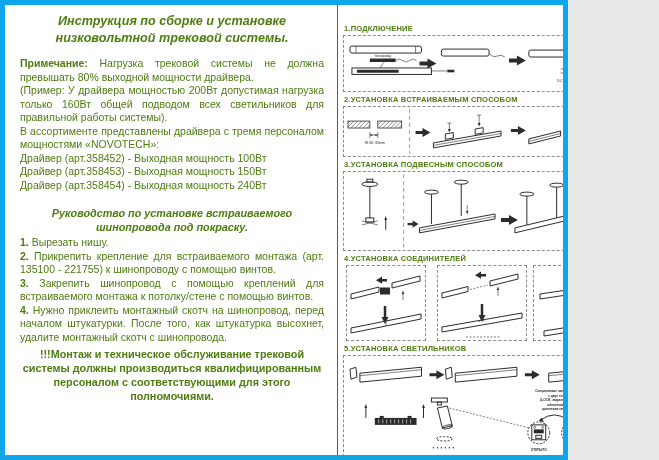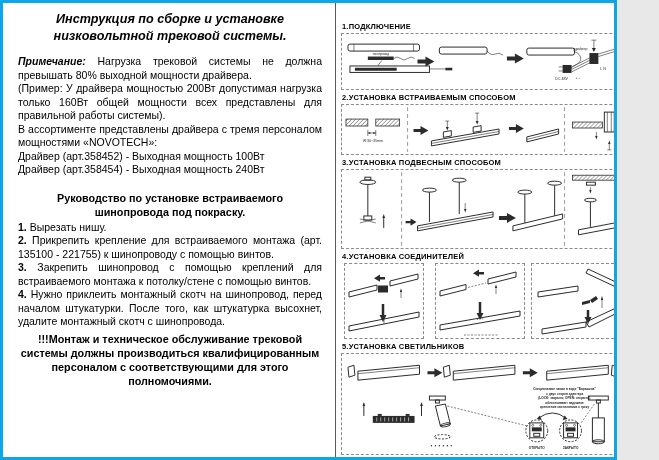--- a/index.html
+++ b/index.html
@@ -1,36 +1,36 @@
 <!DOCTYPE html>
 <html><head>
 <meta charset="utf-8">
 <style>
   html,body{margin:0;padding:0;background:#e8e8e8;}
   .page{
-    position:relative;width:617px;height:460px;background:#ffffff;
-    border:3px solid #0ea5e9;box-sizing:border-box;overflow:hidden;
-    font-family:"Liberation Sans",sans-serif;color:#000000;
+    position:relative;width:568px;height:460px;background:#ffffff;
+    border:5px solid #0ea5e9;box-sizing:border-box;overflow:hidden;
+    font-family:"Liberation Sans",sans-serif;color:#4d7c0f;
   }
   
   .left-col{
     position:absolute;left:0;top:0;width:333px;height:458px;
     border-right:1px solid #5a5a5a;box-sizing:border-box;
     padding:8px 13px 0 15px;
   }
   .doc-title{
     font-size:12.6px;font-weight:bold;font-style:italic;
     text-align:center;line-height:16.5px;margin:0 4px 11px 4px;
   }
   .body-p{font-size:10.5px;line-height:13.5px;margin:0;text-align:justify;}
   .body-left{text-align:left;}
-  .bi{font-weight:bold;font-style:italic;}
+  .bi{font-weight:bold;}
   .guide-title{
     font-size:10.8px;font-weight:bold;text-align:center;
-    line-height:14px;margin:14px 6px 2px 6px;
+    line-height:14px;margin:14px 6px 2px 6px;font-style:italic;
   }
   .warning{
     font-size:10.8px;font-weight:bold;text-align:center;
     line-height:14px;margin:3px 2px 12px 2px;
   }
   
   .right-col{position:absolute;left:338px;top:0;width:316px;padding-top:16px;}
   .sec-h{font-size:7.5px;font-weight:bold;line-height:9px;margin:3px 0 2px 1px;letter-spacing:.2px;}
   .dbox{border:1px dashed #8a8a8a;box-sizing:content-box;position:relative;background:#fff;}
   .row4{display:flex;}
@@ -50,25 +50,26 @@
 <body>
 
 <div class="page">
 
   <div class="left-col">
     <div class="doc-title">Инструкция по сборке и установке низковольтной трековой системы.</div>
 
 
     <p class="body-p"><b class="bi">Примечание:</b> <span>Нагрузка трековой системы не должна превышать 80% выходной мощности драйвера.</span></p>
 
-    <p class="body-p">(Пример: У драйвера мощностью 200Вт допустимая нагрузка только 160Вт общей мощности всех представлены для правильной работы системы).</p>
+    <p class="body-p">(Пример: У драйвера мощностью 200Вт допустимая нагрузка только 160Вт общей подводом всех светильников для правильной работы системы).</p>
 
     <p class="body-p">В ассортименте представлены драйвера с тремя персоналом мощностями «NOVOTECH»:</p>
 
     <p class="body-p body-left">Драйвер (арт.358452) - Выходная мощность 100Вт</p>
+    <p class="body-p body-left">Драйвер (арт.358453) - Выходная мощность 150Вт</p>
     <p class="body-p body-left">Драйвер (арт.358454) - Выходная мощность 240Вт</p>
 
     <div class="guide-title">Руководство по установке встраиваемого шинопровода под покраску.</div>
 
     <p class="body-p"><b>1.</b> <span>Вырезать нишу.</span></p>
     <p class="body-p"><b>2.</b> <span>Прикрепить крепление для встраиваемого монтажа (арт. 135100 - 221755) к шинопроводу с помощью винтов.</span></p>
     <p class="body-p"><b>3.</b> <span>Закрепить шинопровод с помощью креплений для встраиваемого монтажа к потолку/стене с помощью винтов.</span></p>
     <p class="body-p"><b>4.</b> <span>Нужно приклеить монтажный скотч на шинопровод, перед началом штукатурки. После того, как штукатурка высохнет, удалите монтажный скотч с шинопровода.</span></p>
 
     <div class="warning">!!!Монтаж и техническое обслуживание трековой системы должны производиться квалифицированным персоналом с соответствующими для этого полномочиями.</div>

